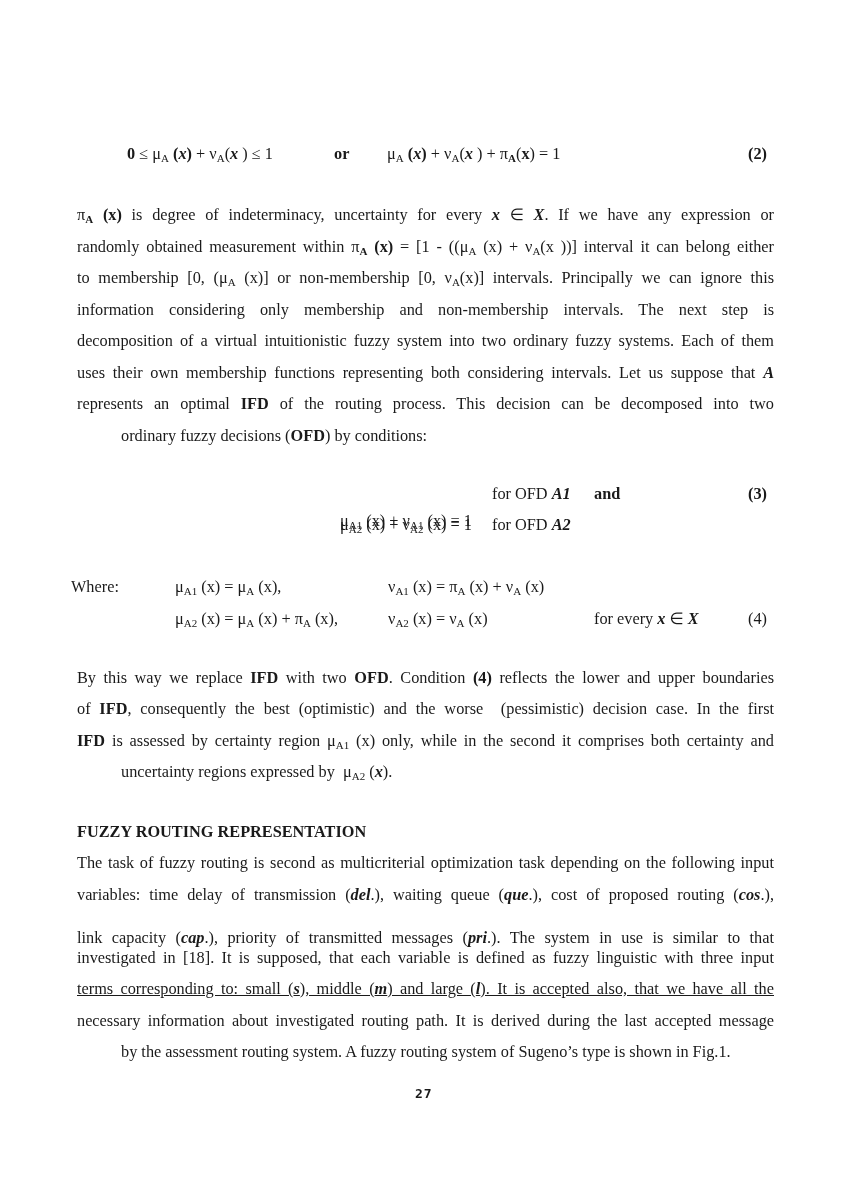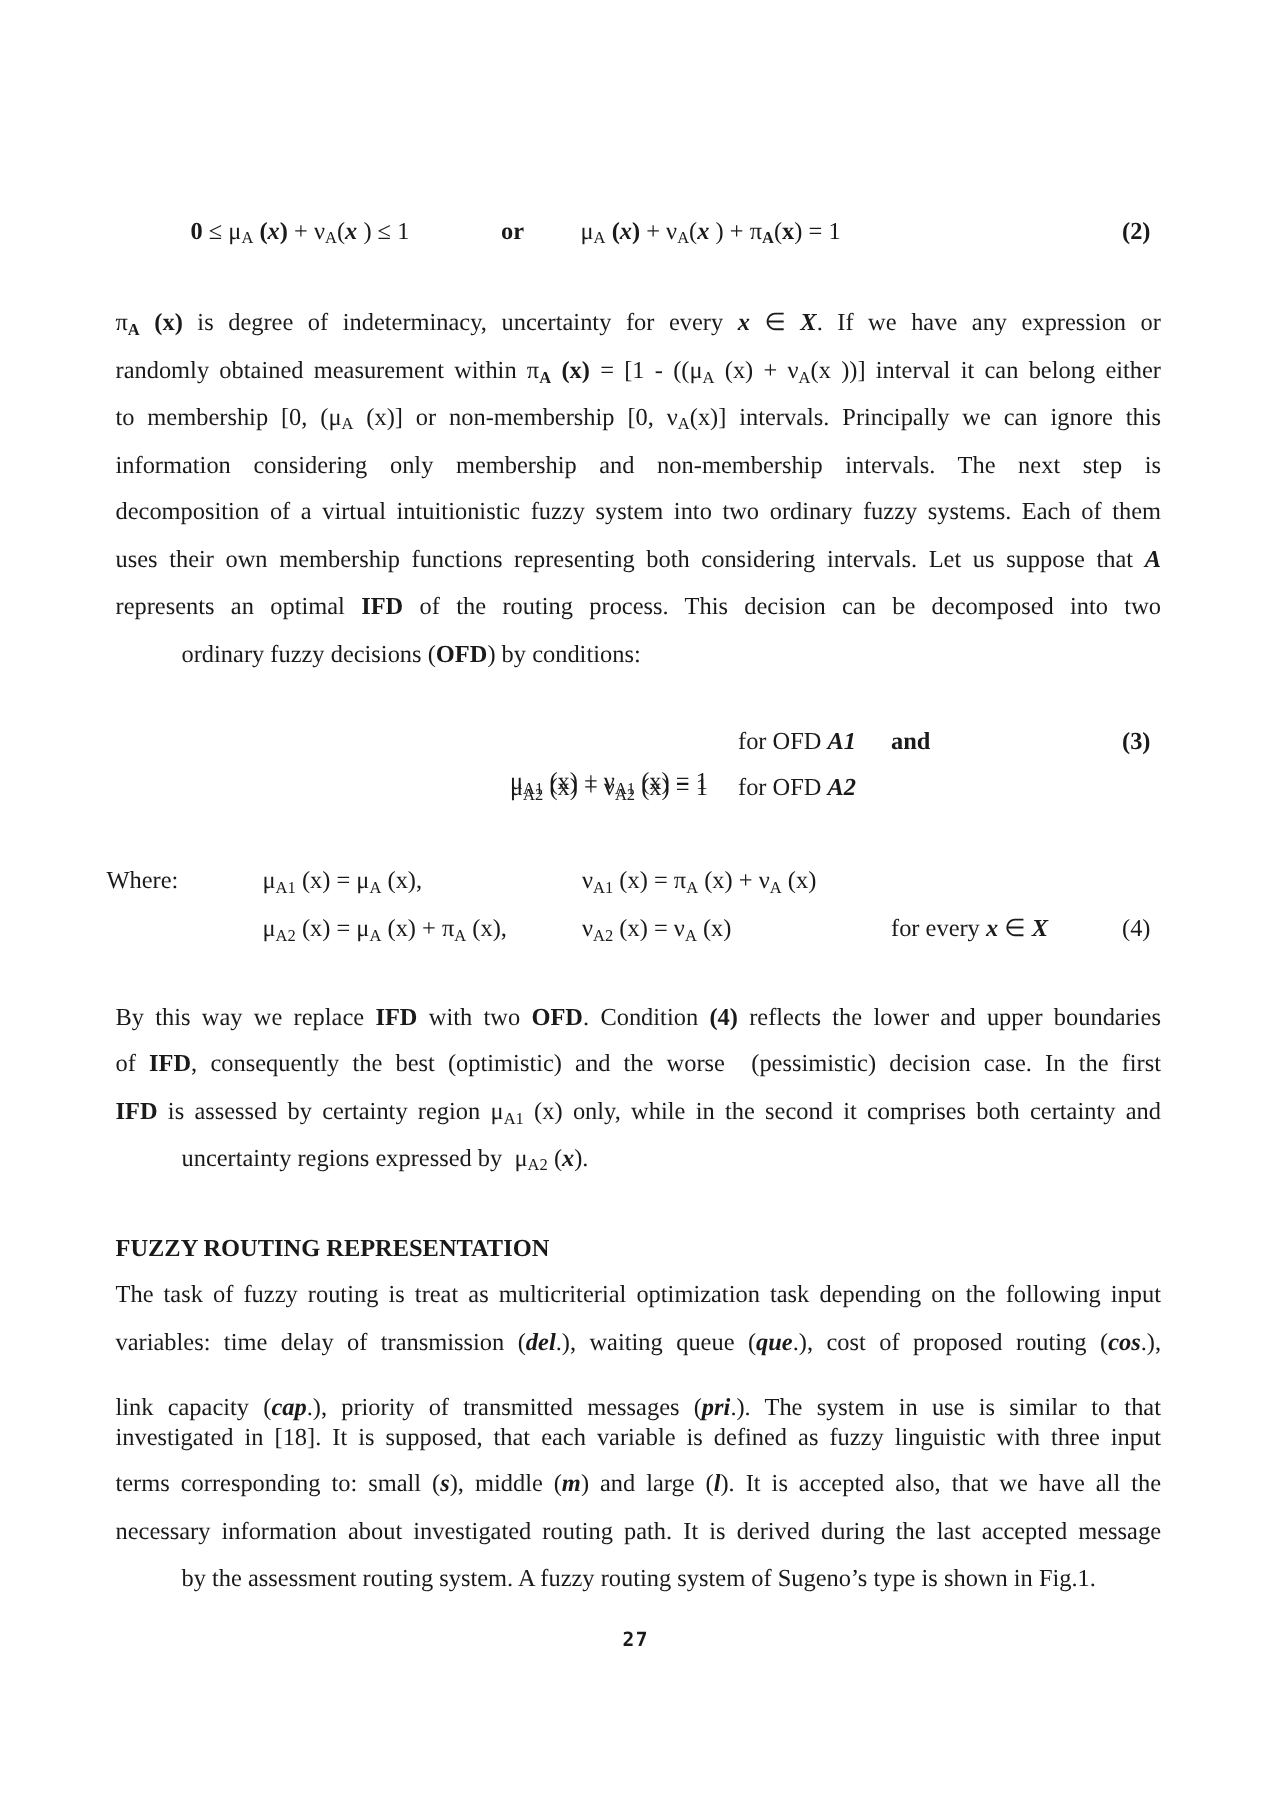--- a/index.html
+++ b/index.html
@@ -74,22 +74,22 @@
 
 <div>
   <div class="line" style="top:668px;">By this way we replace <span class="b">IFD</span> with two <span class="b">OFD</span>. Condition <span class="b">(4)</span> reflects the lower and upper boundaries</div>
   <div class="line" style="top:699px;">of <span class="b">IFD</span>, consequently the best (optimistic) and the worse&nbsp; (pessimistic) decision case. In the first</div>
   <div class="line" style="top:731px;"><span class="b">IFD</span> is assessed by certainty region <span class="it">μ<sub>A1</sub></span> (<span class="it">x</span>) only, while in the second it comprises both certainty and</div>
   <div class="line last" style="top:762px;">uncertainty regions expressed by&nbsp; <span class="it">μ<sub>A2</sub></span> (<span class="bi">x</span>).</div>
 </div>
 
 <div>
   <div class="heading" style="top:822px;">FUZZY ROUTING REPRESENTATION</div>
-  <div class="line" style="top:853px;">The task of fuzzy routing is treat as multicriterial optimization task depending on the following input</div>
+  <div class="line" style="top:853px;">The task of fuzzy routing is second as multicriterial optimization task depending on the following input</div>
   <div class="line" style="top:885px;">variables: time delay of transmission (<span class="bi">del</span>.), waiting queue (<span class="bi">que</span>.), cost of proposed routing (<span class="bi">cos</span>.),</div>
   <div class="line" style="top:928px;">link capacity (<span class="bi">cap</span>.), priority of transmitted messages (<span class="bi">pri</span>.). The system in use is similar to that</div>
   <div class="line" style="top:948px;">investigated in [18]. It is supposed, that each variable is defined as fuzzy linguistic with three input</div>
-  <div class="line" style="top:979px;">terms corresponding to: small (<span class="bi">s</span>), middle (<span class="bi">m</span>) and large (<span class="bi">l</span>). It is accepted also, that we have all the</div>
+  <div class="line" style="top:979px;text-decoration:underline;">terms corresponding to: small (<span class="bi">s</span>), middle (<span class="bi">m</span>) and large (<span class="bi">l</span>). It is accepted also, that we have all the</div>
   <div class="line" style="top:1011px;">necessary information about investigated routing path. It is derived during the last accepted message</div>
   <div class="line last" style="top:1042px;">by the assessment routing system. A fuzzy routing system of Sugeno’s type is shown in Fig.1.</div>
 </div>
 
 <div class="pagenum">27</div>
 
 </body></html>

